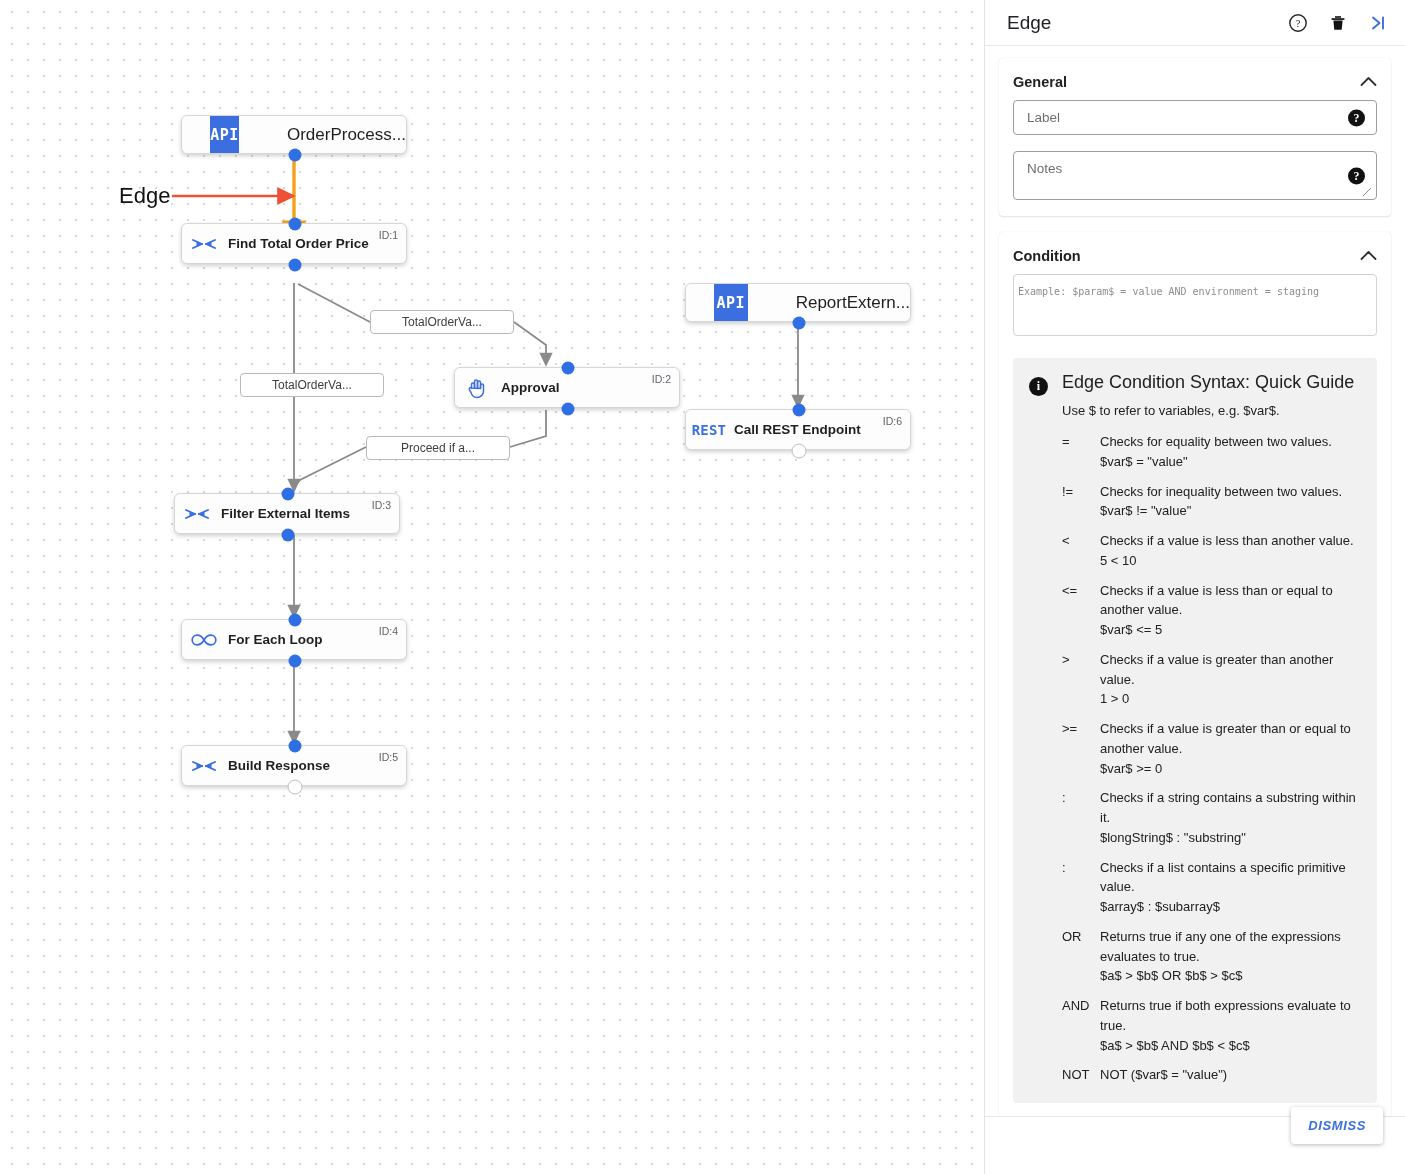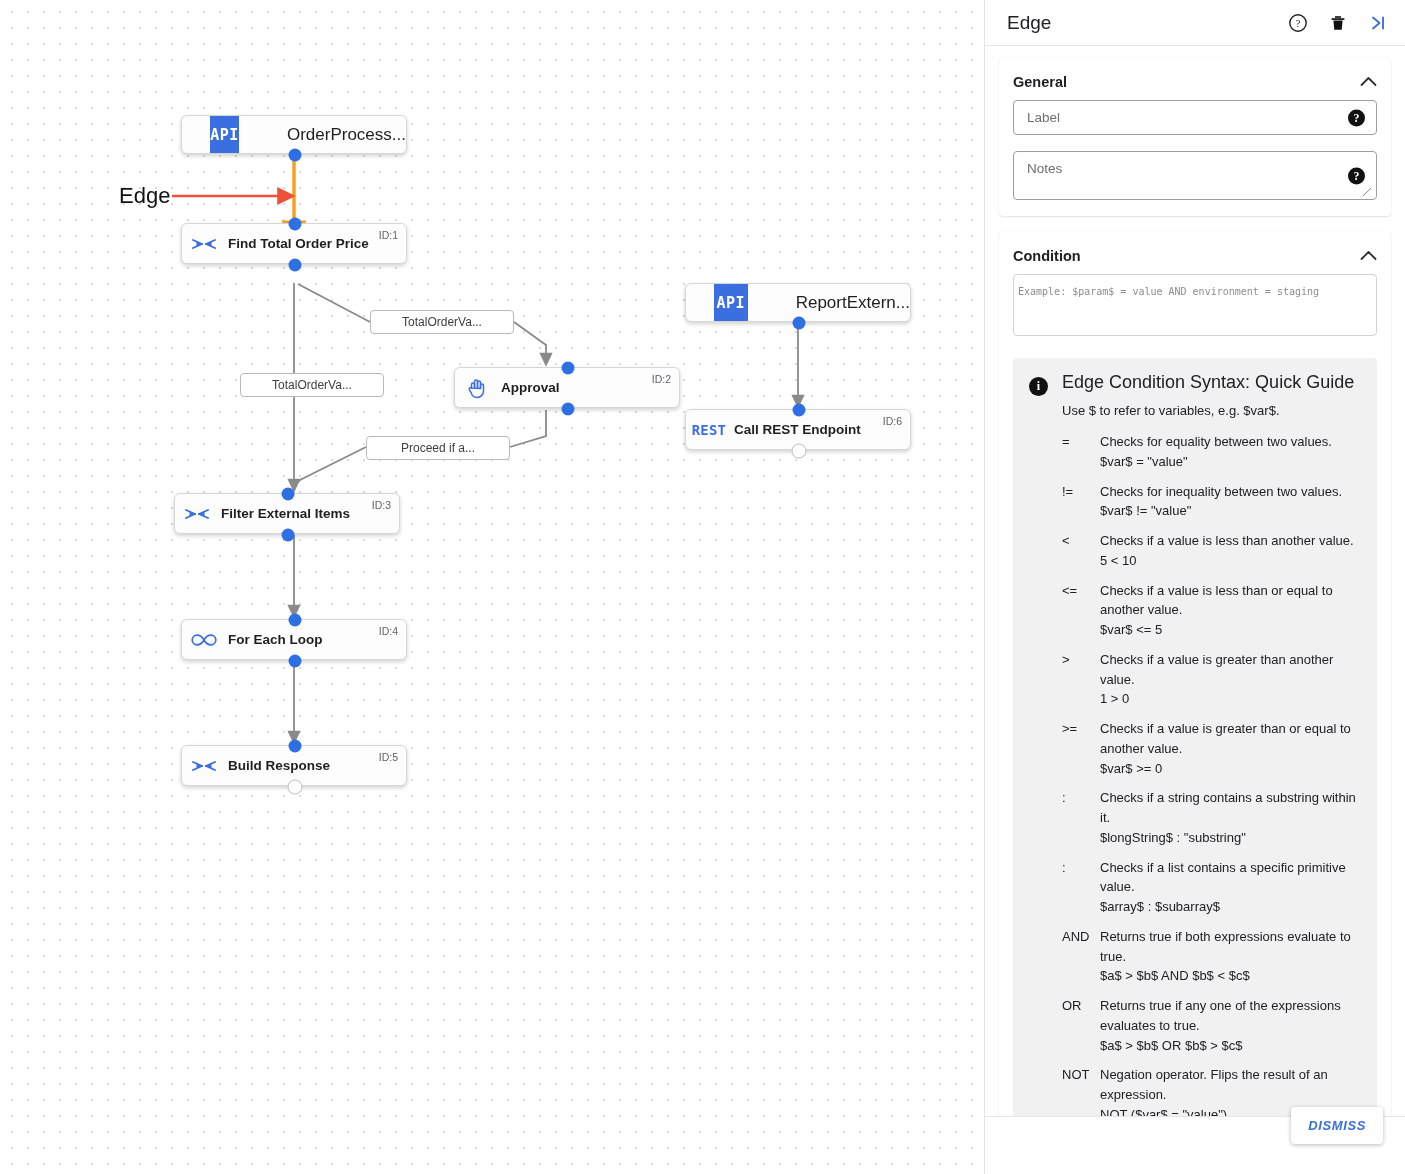--- a/index.html
+++ b/index.html
@@ -420,30 +420,30 @@
             </div>
             <div class="op-row">
               <div class="op-sym">:</div>
               <div class="op-desc"><span>Checks if a string contains a substring within it.</span><span class="op-ex">$longString$ : "substring"</span></div>
             </div>
             <div class="op-row">
               <div class="op-sym">:</div>
               <div class="op-desc"><span>Checks if a list contains a specific primitive value.</span><span class="op-ex">$array$ : $subarray$</span></div>
             </div>
             <div class="op-row">
+              <div class="op-sym">OR</div>
+              <div class="op-desc"><span>Returns true if any one of the expressions evaluates to true.</span><span class="op-ex">$a$ &gt; $b$ OR $b$ &gt; $c$</span></div>
+            </div>
+            <div class="op-row">
               <div class="op-sym">AND</div>
               <div class="op-desc"><span>Returns true if both expressions evaluate to true.</span><span class="op-ex">$a$ &gt; $b$ AND $b$ &lt; $c$</span></div>
             </div>
-            <div class="op-row">
-              <div class="op-sym">OR</div>
-              <div class="op-desc"><span>Returns true if any one of the expressions evaluates to true.</span><span class="op-ex">$a$ &gt; $b$ OR $b$ &gt; $c$</span></div>
-            </div>
             <div class="op-row" style="margin-bottom:0;">
               <div class="op-sym">NOT</div>
-              <div class="op-desc"><span>Negation operator. Flips the result of an expression.</span><span class="op-ex">NOT ($var$ = "value")</span></div>
+              <div class="op-desc"><span class="op-ex">NOT ($var$ = "value")</span></div>
             </div>
           </div>
         </div>
       </div>
 
     </div>
 
     <div class="panel-foot">
       <div class="dismiss">DISMISS</div>
     </div>

